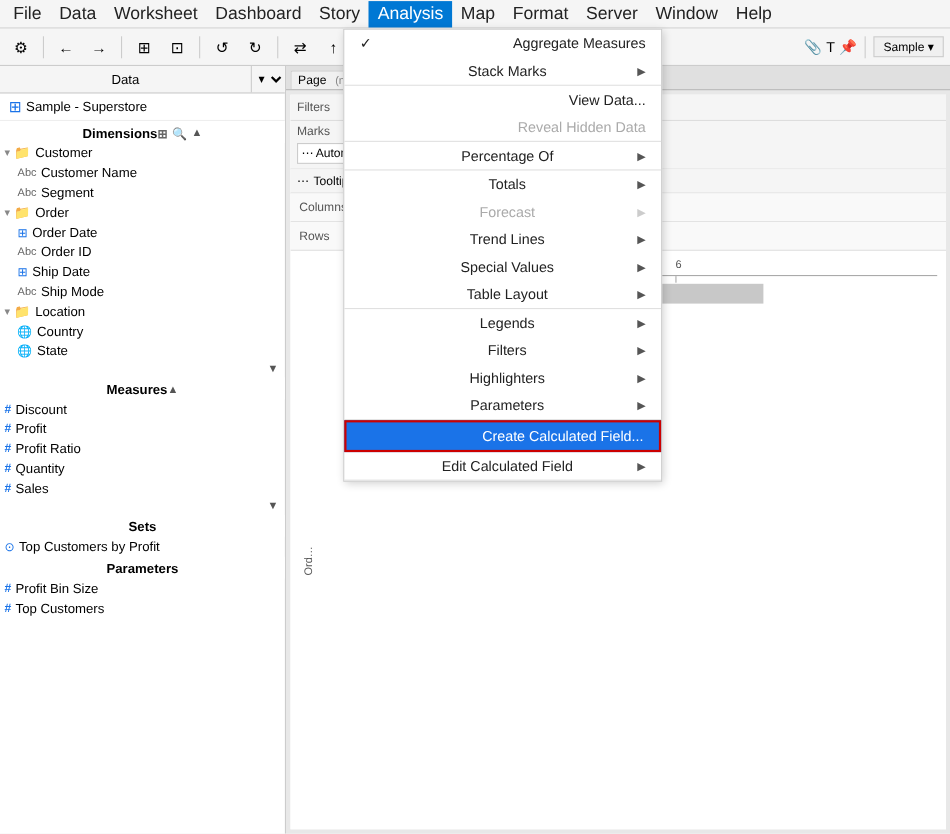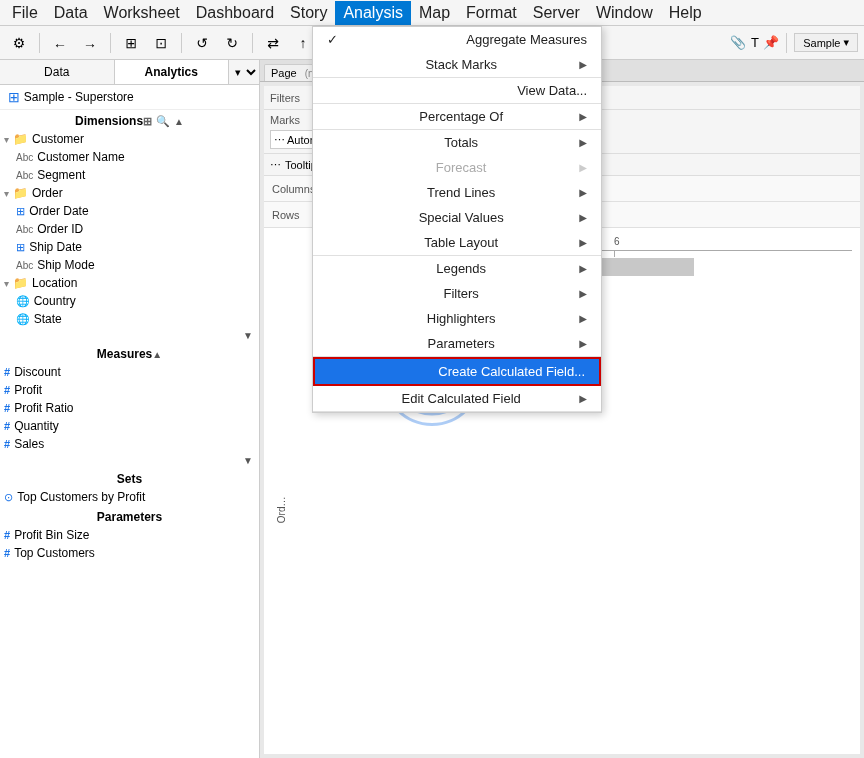--- a/index.html
+++ b/index.html
@@ -166,21 +166,20 @@
     </div>
   </div>
 </div>
 
 <div class="main-layout">
 
   <div class="left-panel">
 
     <div class="panel-tabs">
       <div class="panel-tab">Data</div>
-      <div class="panel-tab active">Analytics</div>
       <select class="panel-tab-select">
         <option>▾</option>
       </select>
     </div>
 
     <div class="data-source">
       <span style="font-size:14px; color:#1a73e8;">⊞</span>
       <span>Sample - Superstore</span>
     </div>
 
@@ -409,20 +408,24 @@
       <span>Stack Marks</span>
       <span class="dd-arrow">▶</span>
     </div>
   </div>
 
   <div class="menu-section">
     <div class="dd-item">
       <span class="dd-check"> </span>
       <span>View Data...</span>
     </div>
+    <div class="dd-item disabled">
+      <span class="dd-check"> </span>
+      <span>Reveal Hidden Data</span>
+    </div>
   </div>
 
   <div class="menu-section">
     <div class="dd-item">
       <span class="dd-check"> </span>
       <span>Percentage Of</span>
       <span class="dd-arrow">▶</span>
     </div>
   </div>
 

